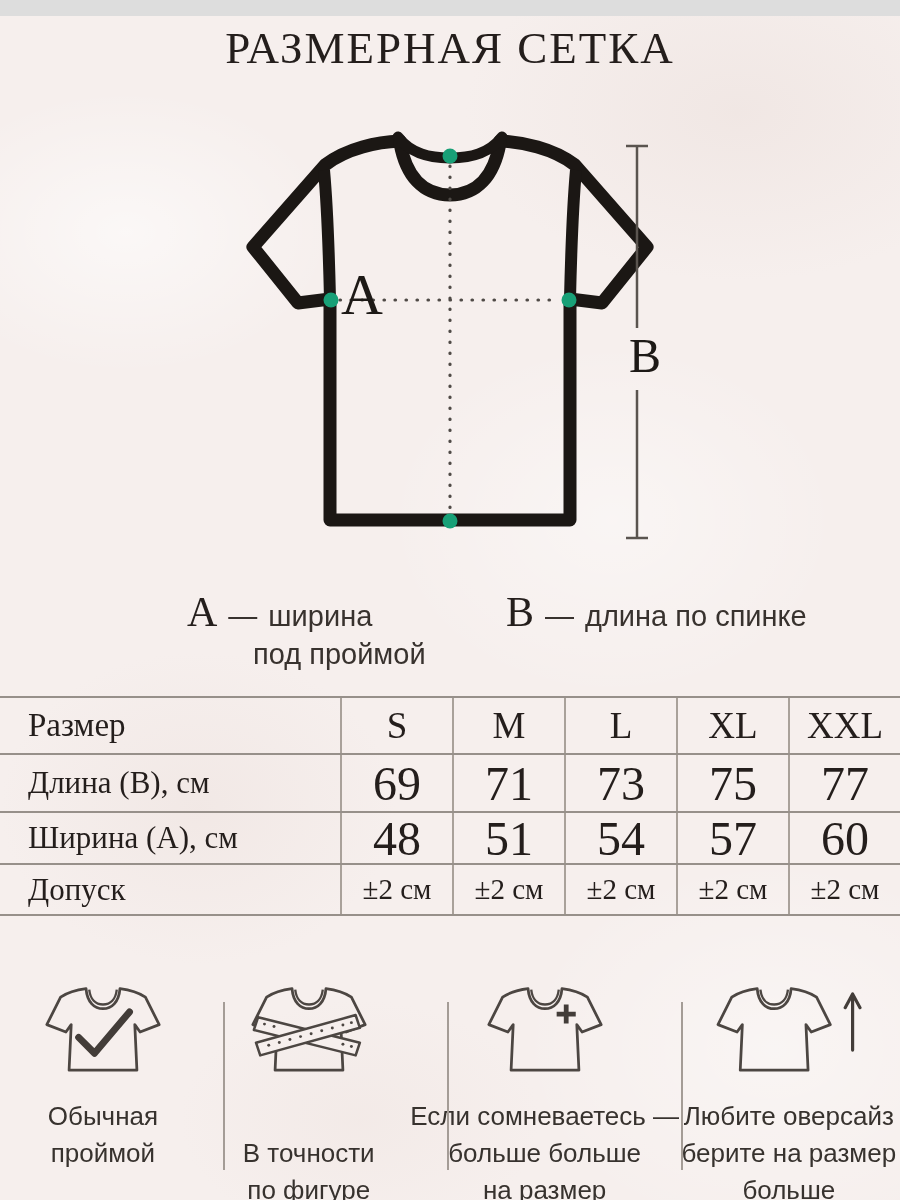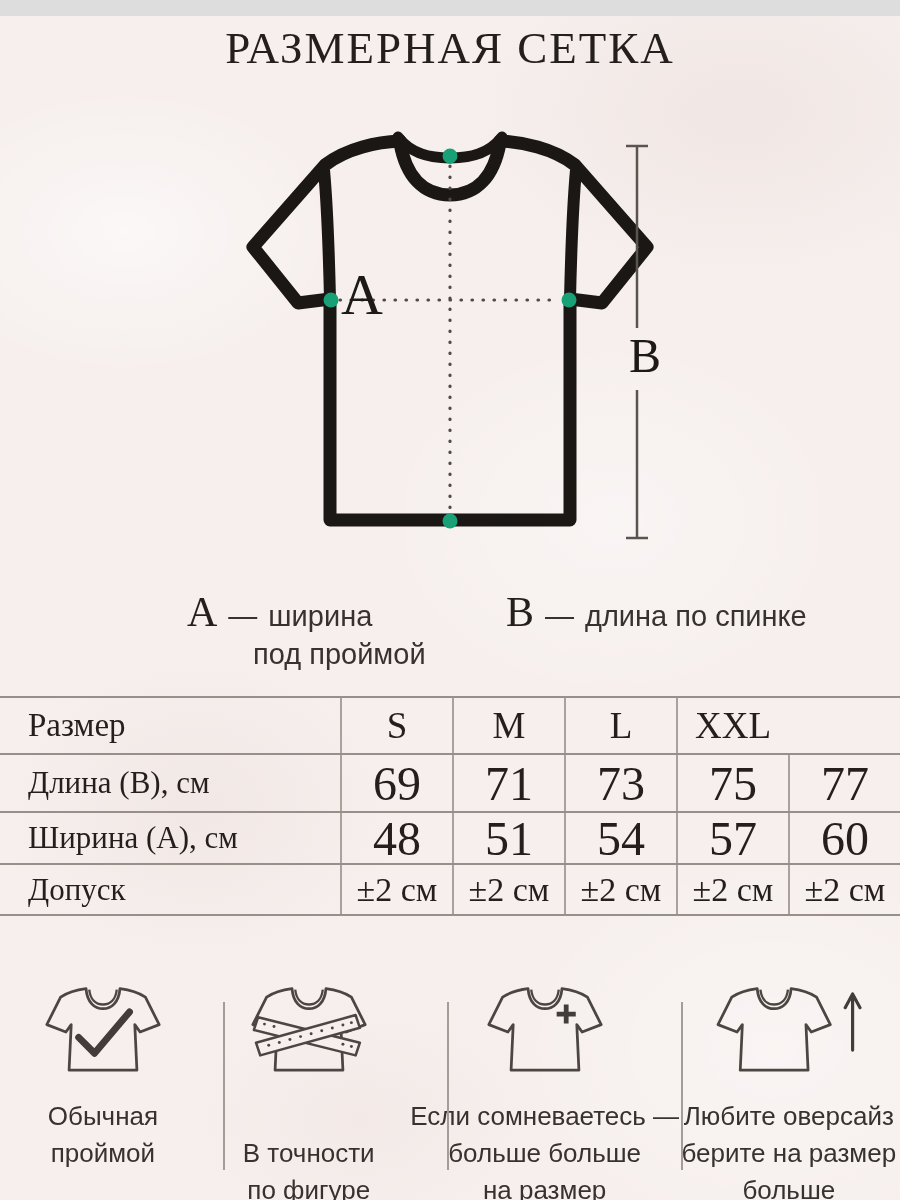--- a/index.html
+++ b/index.html
@@ -51,21 +51,21 @@
     border-bottom:2px solid #97908a;
   }
   .trow { display:flex; align-items:center; border-top:2px solid #97908a; }
   .trow.hdr { height:57px; } .trow.r1 { height:58px; } .trow.r2 { height:52px; } .trow.r3 { height:51px; }
   .tcell { height:100%; display:flex; align-items:center; }
   .tcell.lab { width:340px; padding-left:28px; font-size:31px; }
   .tcell.val { width:112px; justify-content:center; border-left:2px solid #a9a19a; }
   .trow.hdr .tcell.lab { font-size:33px; }
   .trow.hdr .tcell.val { font-size:37px; }
   .trow .tcell.num { font-size:48px; }
-  .trow.r3 .tcell.val { font-size:34px; }
+  .trow.r3 .tcell.val { font-size:29px; }
 
   .fit-guide { position:absolute; left:0; top:962px; width:900px; display:flex; }
   .fit-col { display:flex; flex-direction:column; align-items:center; }
   .fit-col.c1 { width:224px; } .fit-col.c2 { width:224px;justify-content:space-between; }
   .fit-col.c3 { width:266px; } .fit-col.c4 { width:242px; }
   .fit-icon { height:106px; display:flex; align-items:flex-start; justify-content:center; }
   .fit-text {
     margin-top:14px; font-family:"Liberation Sans", sans-serif;
     font-size:26px; line-height:37px; text-align:center;
     color:#37322e; white-space:nowrap;
@@ -123,20 +123,21 @@
     <span class="legend-dash">—</span>
     <span class="legend-word">длина по спинке</span>
   </div>
 
   <div class="size-table">
     <div class="trow hdr">
       <div class="tcell lab">Размер</div>
       <div class="tcell val">S</div>
       <div class="tcell val">M</div>
       <div class="tcell val">L</div>
+      <div class="tcell val">XL</div>
       <div class="tcell val">XXL</div>
     </div>
     <div class="trow r1">
       <div class="tcell lab">Длина (B), см</div>
       <div class="tcell val num">69</div>
       <div class="tcell val num">71</div>
       <div class="tcell val num">73</div>
       <div class="tcell val num">75</div>
       <div class="tcell val num">77</div>
     </div>

